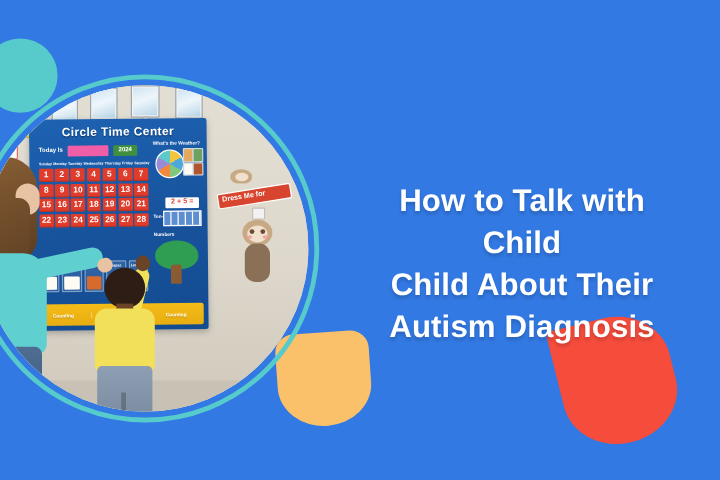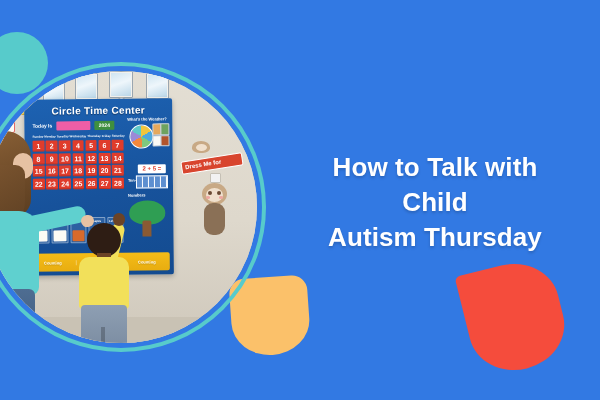--- a/index.html
+++ b/index.html
@@ -342,16 +342,17 @@
         <div class="c-neck"></div>
         <div class="c-shirt"></div>
         <div class="c-shorts"></div>
         <div class="c-gap"></div>
       </div>
     </div>
   </div>
 
   <div class="headline">
     <div>How to Talk with Child</div>
-    <div>Autism Thursday</div>
+    <div>Child About Their</div>
+    <div>Autism Diagnosis</div>
   </div>
 
 </div>
 
 </body></html>

